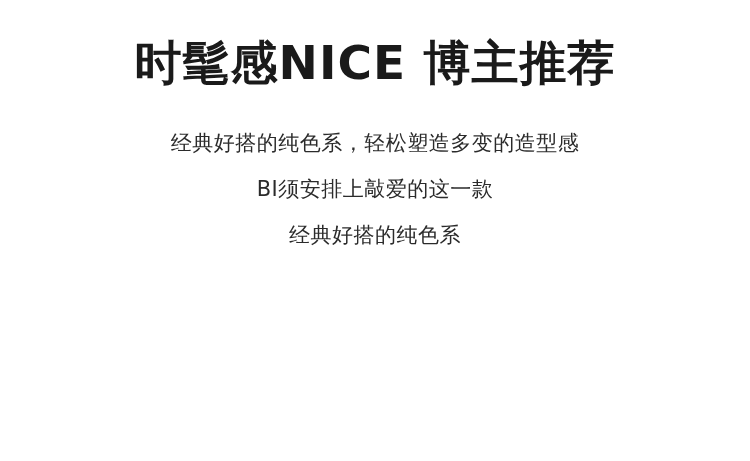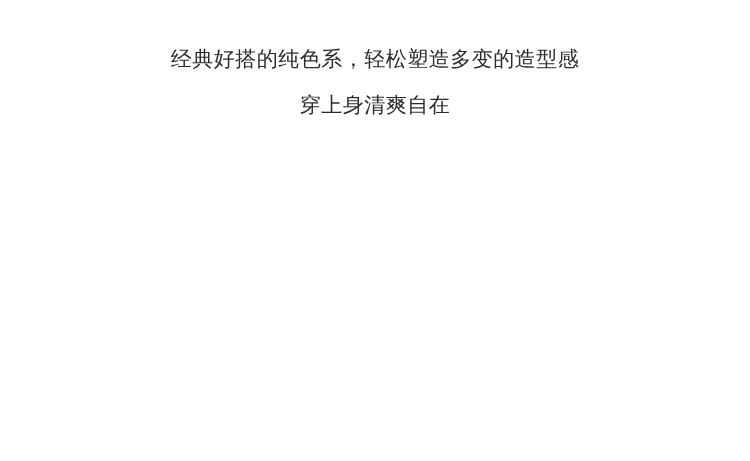--- a/index.html
+++ b/index.html
@@ -49,19 +49,21 @@
     text-align: center;
     letter-spacing: 0.5px;
     white-space: nowrap;
   }
 </style>
 </head>
 <body>
 
 <div class="promo-banner">
 
+  <h1 class="headline">时髦感NICE 博主推荐</h1>
 
   <div class="lines">
     <div class="line">经典好搭的纯色系，轻松塑造多变的造型感</div>
-    <div class="line">穿上身清爽自在</div>
+    <div class="line">BI须安排上敲爱的这一款</div>
+    <div class="line">经典好搭的纯色系</div>
   </div>
 
 </div>
 
 </body></html>

